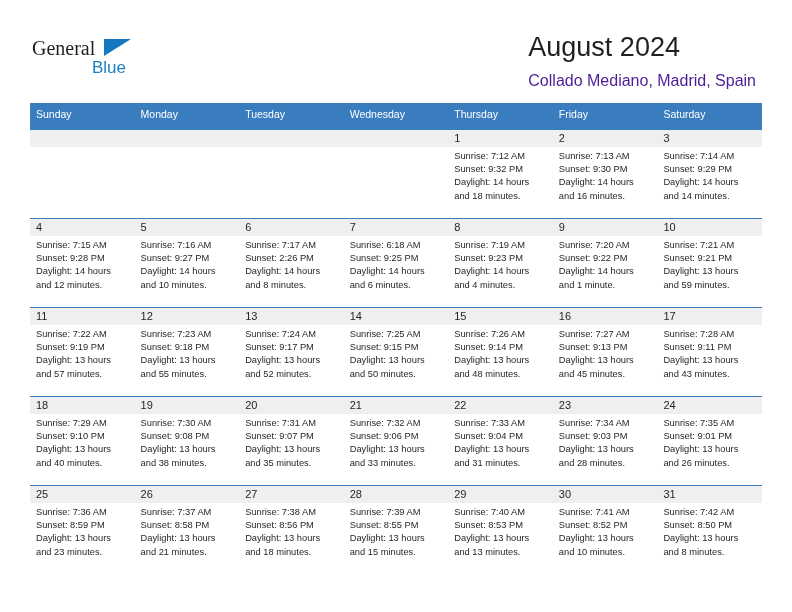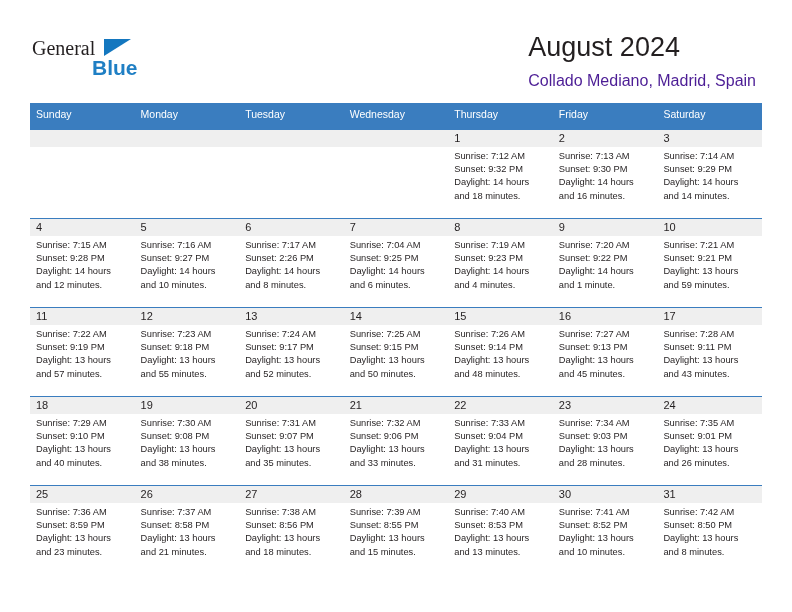--- a/index.html
+++ b/index.html
@@ -53,24 +53,23 @@
     top: 3px;
     width: 0;
     height: 0;
     border-left: 27px solid #1477bf;
     border-bottom: 17px solid transparent;
   }
   .brand-row2 {
     position: absolute;
     left: 60px;
     top: 20px;
-    font-size: 21px;
+    font-size: 17px;
     color: #1f7fc4;
     line-height: 24px;
-    font-weight: bold;
   }
 
   .title-block {
     position: absolute;
     right: 36px;
     top: 30px;
   }
   .cal-title {
     font-size: 27px;
     font-weight: normal;
@@ -265,21 +264,21 @@
                 <div>Sunset: 2:26 PM</div>
                 <div>Daylight: 14 hours</div>
                 <div>and 8 minutes.</div>
               </div>
             </div>
           </td>
           <td>
             <div class="cell-inner">
               <div class="daynum-band">7</div>
               <div class="cell-body">
-                <div>Sunrise: 7:04 AM</div>
+                <div>Sunrise: 6:18 AM</div>
                 <div>Sunset: 9:25 PM</div>
                 <div>Daylight: 14 hours</div>
                 <div>and 6 minutes.</div>
               </div>
             </div>
           </td>
           <td>
             <div class="cell-inner">
               <div class="daynum-band">8</div>
               <div class="cell-body">

